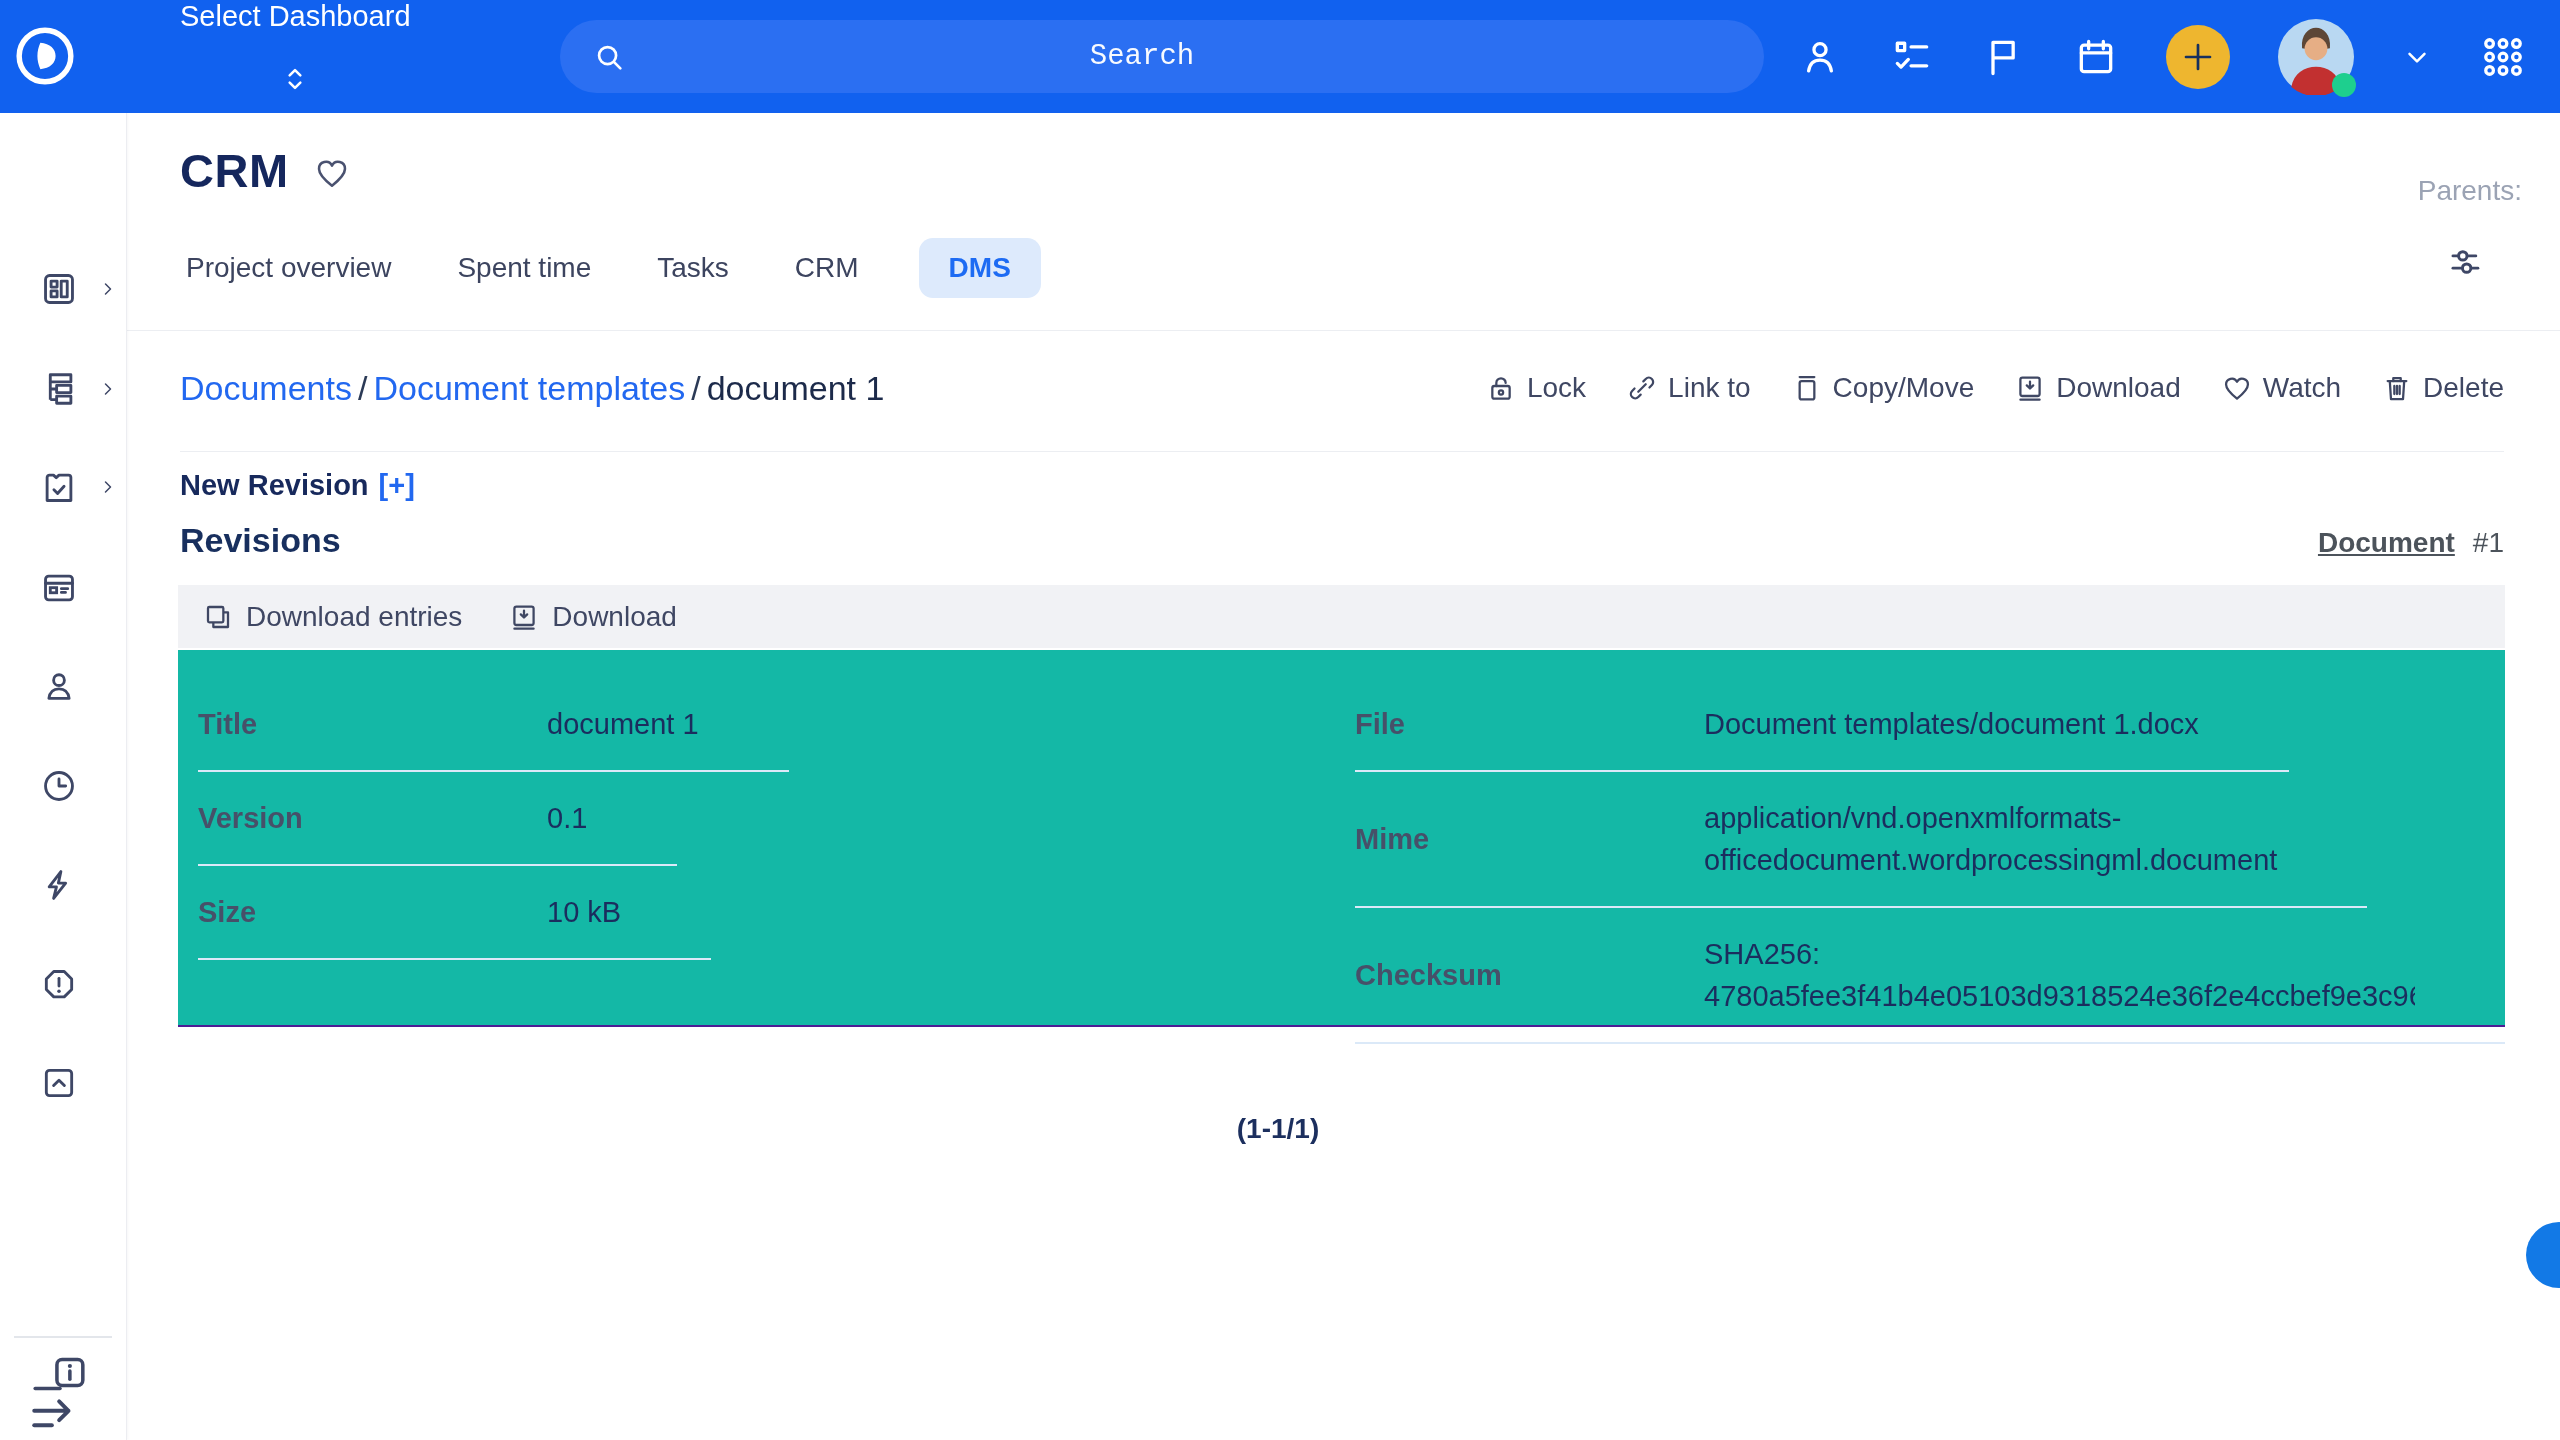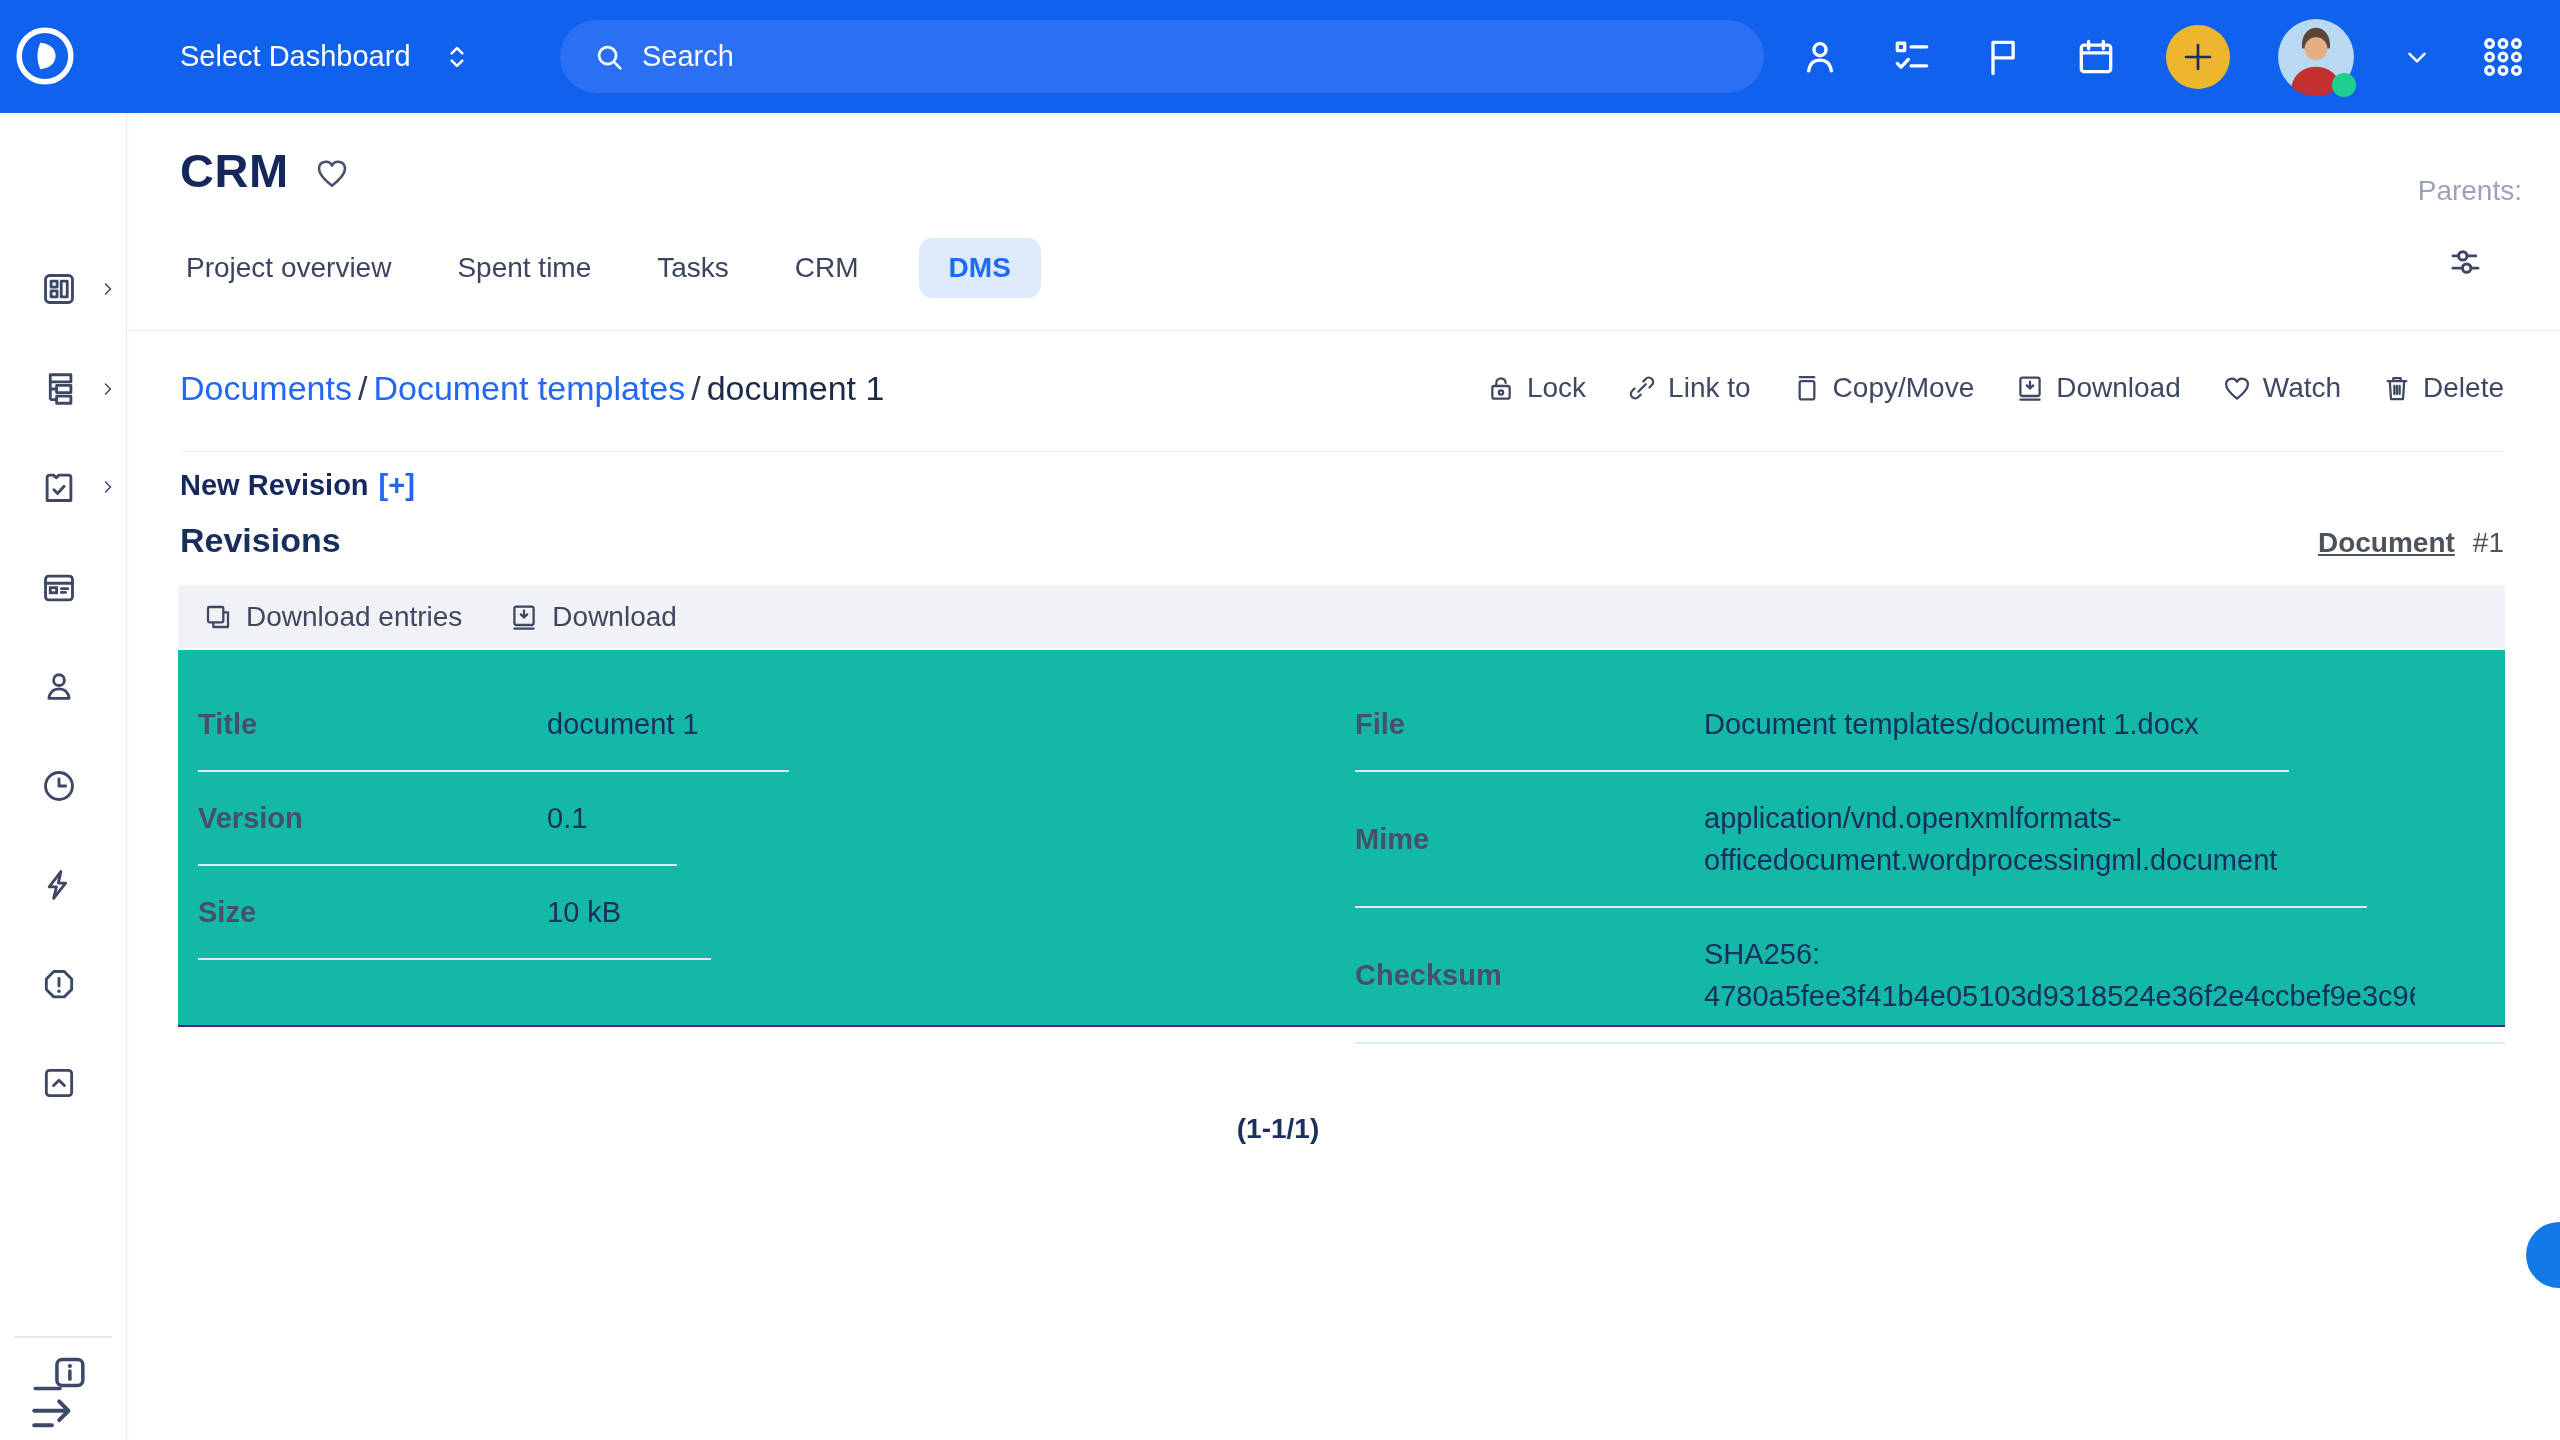--- a/index.html
+++ b/index.html
@@ -4,25 +4,25 @@
 <style>
   * { margin:0; padding:0; box-sizing:border-box; }
   html,body { width:2560px; height:1440px; overflow:hidden; background:#ffffff;
     font-family:"Liberation Sans","DejaVu Sans",sans-serif; }
   svg { display:block; }
 
   
   .topbar { position:absolute; left:0; top:0; width:2560px; height:113px; background:#1161ef; z-index:10; }
   .logo { position:absolute; left:14px; top:25px; cursor:pointer; }
   .select-dash { position:absolute; left:180px; top:0; height:113px; display:flex; align-items:center; gap:30px;
-    color:#fff; font-size:29px; font-weight:500; cursor:pointer; }
+    color:#fff; font-size:29px; font-weight:500; cursor:pointer;flex-direction:column; }
   .search-pill { position:absolute; left:560px; top:20px; width:1204px; height:73px; background:#2b6ff2;
     border-radius:37px; display:flex; align-items:center; padding-left:32px; gap:16px; }
   .search-pill input { background:transparent; border:none; outline:none; color:#fff; font-size:29px;
-    font-family:Liberation Sans, sans-serif; width:1000px; }
+    font-family:Liberation Mono, monospace; width:1000px;text-align:center; }
   .search-pill input::placeholder { color:#ffffff; opacity:.97; }
   .topbar-right { position:absolute; right:0; top:0; height:113px; display:flex; align-items:center;
     gap:48px; padding-right:34px; }
   .tb-icon { color:#fff; cursor:pointer; }
   .plus-btn { width:64px; height:64px; border-radius:50%; background:#eeb62f; display:flex; align-items:center;
     justify-content:center; color:#16305f; cursor:pointer; }
   .avatar-wrap { position:relative; width:76px; height:76px; cursor:pointer; }
   .avatar { width:76px; height:76px; border-radius:50%; overflow:hidden; background:#b9d8f2; }
   .status-dot { position:absolute; right:-2px; bottom:-2px; width:24px; height:24px; border-radius:50%; background:#1ecf8e; }
 

